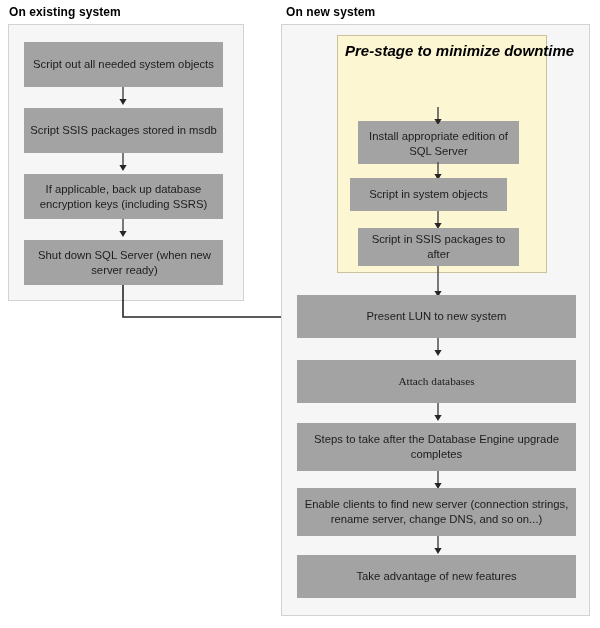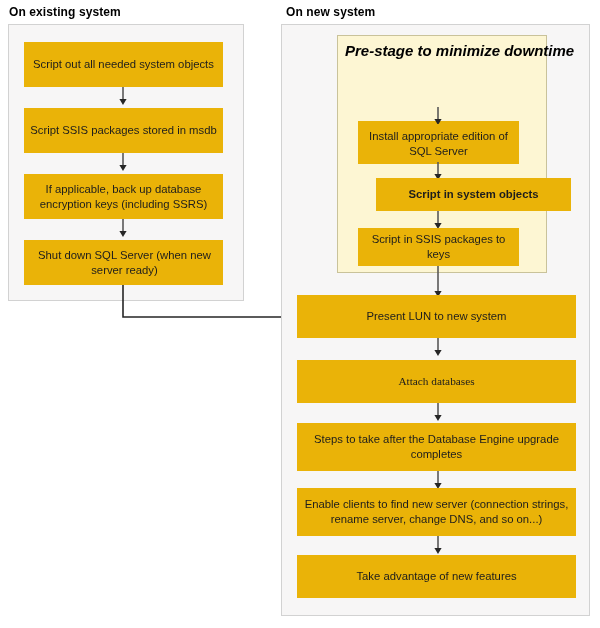--- a/index.html
+++ b/index.html
@@ -38,21 +38,21 @@
   .stage-title {
     position: absolute;
     font-size: 15px;
     font-weight: bold;
     font-style: italic;
     color: #000000;
     white-space: nowrap;
   }
   .node {
     position: absolute;
-    background: #eab308;
+    background: #a3a3a3;
     box-sizing: border-box;
     display: flex;
     align-items: center;
     justify-content: center;
     text-align: center;
     font-size: 11.3px;
     line-height: 15px;
     color: #1d1d1d;
     padding: 0 6px;
   }
@@ -142,33 +142,33 @@
   <span>Install appropriate edition of SQL Server</span>
 </div>
 
 <div class="arrow" style="left:433px; top:162px;">
   <svg width="10" height="19" viewBox="0 0 10 19">
     <line x1="5" y1="0" x2="5" y2="13" stroke="#595959" stroke-width="1.6"></line>
     <polygon points="1.4,12 8.6,12 5,18" fill="#262626"></polygon>
   </svg>
 </div>
 
-<div class="node" style="left:376px; top:178px; width:195px; height:33px;font-weight:bold;">
+<div class="node" style="left:350px; top:178px; width:157px; height:33px;">
   <span>Script in system objects</span>
 </div>
 
 <div class="arrow" style="left:433px; top:211px;">
   <svg width="10" height="19" viewBox="0 0 10 19">
     <line x1="5" y1="0" x2="5" y2="13" stroke="#595959" stroke-width="1.6"></line>
     <polygon points="1.4,12 8.6,12 5,18" fill="#262626"></polygon>
   </svg>
 </div>
 
 <div class="node" style="left:358px; top:228px; width:161px; height:38px;">
-  <span>Script in SSIS packages to keys</span>
+  <span>Script in SSIS packages to after</span>
 </div>
 
 <div class="arrow" style="left:433px; top:266px;">
   <svg width="10" height="32" viewBox="0 0 10 32">
     <line x1="5" y1="0" x2="5" y2="26" stroke="#595959" stroke-width="1.6"></line>
     <polygon points="1.4,25 8.6,25 5,31" fill="#262626"></polygon>
   </svg>
 </div>
 
 <div class="node" style="left:297px; top:295px; width:279px; height:43px;">

